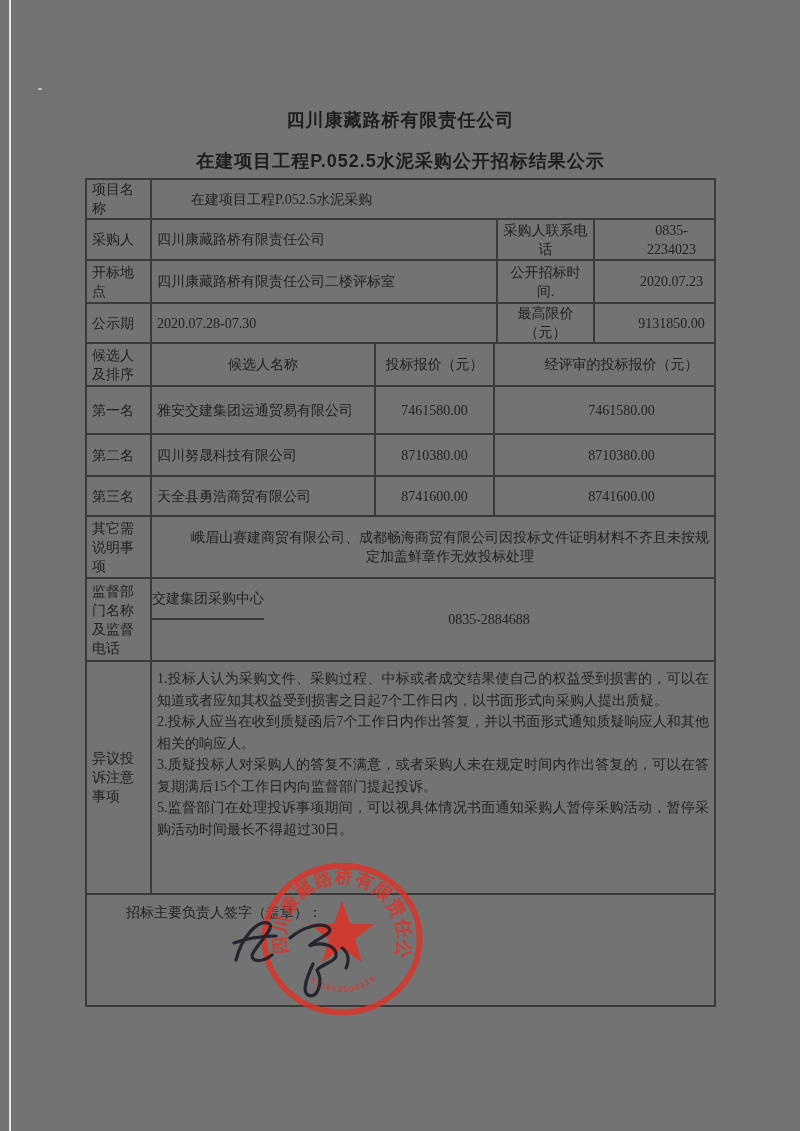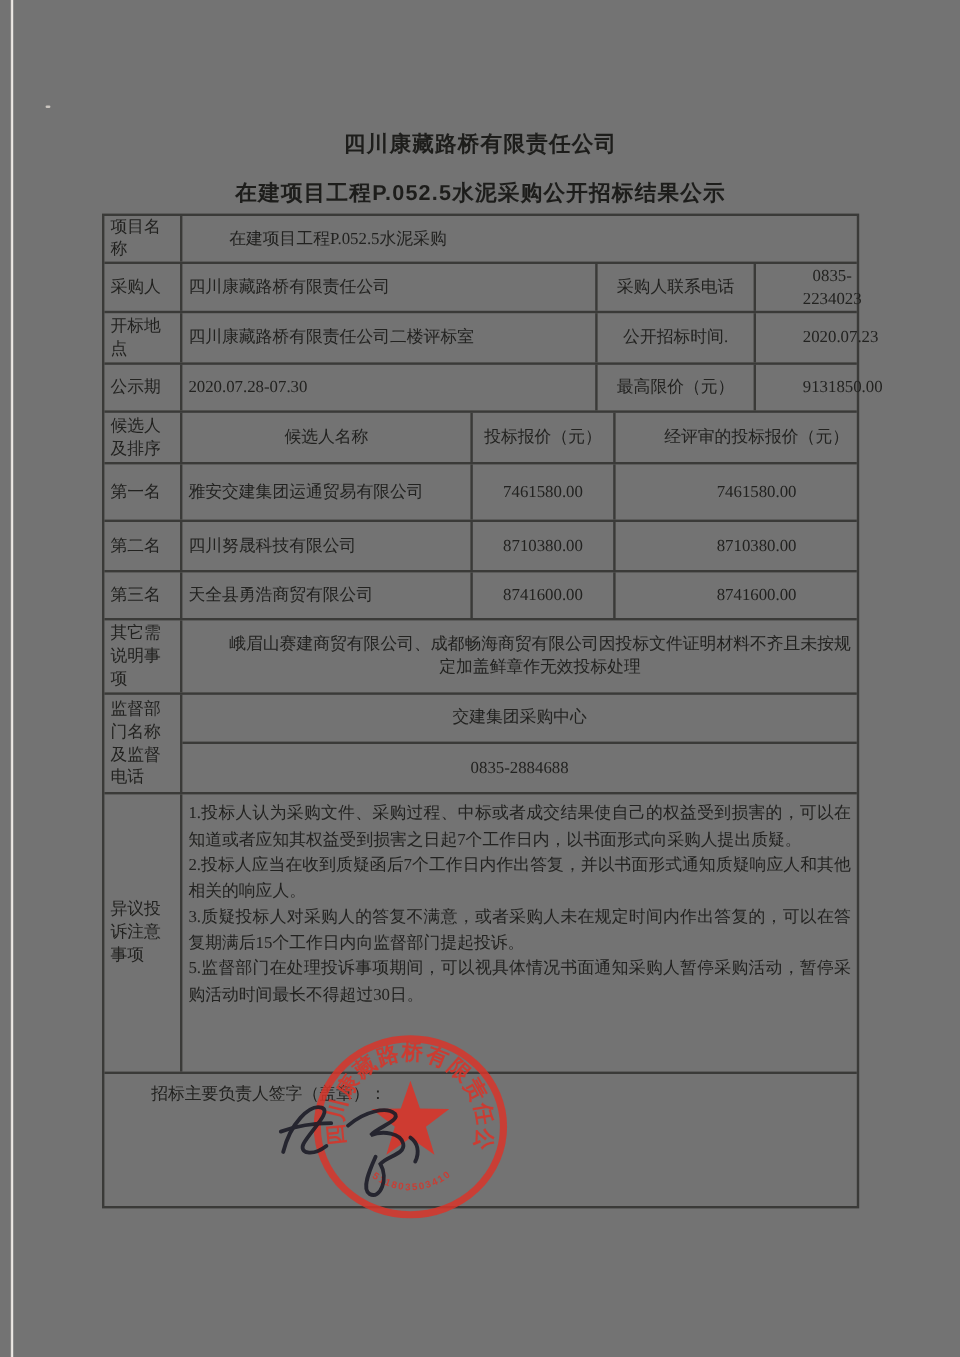--- a/index.html
+++ b/index.html
@@ -25,28 +25,28 @@
     font-size:14px;line-height:19px;
   }
   .row{display:flex;border-bottom:2px solid #3a3a38;box-sizing:border-box;}
   .row:last-child{border-bottom:none;}
   .c{border-right:2px solid #3a3a38;box-sizing:border-box;
      display:flex;align-items:center;padding:2px 5px;}
   .c:last-child{border-right:none;padding-left:39px;}
   .lab{width:65px;flex:none;}
   .ctr{justify-content:center;text-align:center;}
   .w-val1{width:346px;flex:none;}
-  .w-lab2{width:132px;flex:none;}
+  .w-lab2{width:97px;flex:none;}
   .w-val2{flex:1;}
-  .w-name{width:242px;flex:none;}
+  .w-name{width:224px;flex:none;}
   .w-bid{width:119px;flex:none;}
   .w-eval{flex:1;}
   .h40{height:40px;} .h41{height:41px;} .h43{height:43px;} .h48{height:48px;}
   .h42{height:42px;} .h62{height:62px;} .h83{height:83px;} .h233{height:233px;} .h114{height:114px;}
-  .sup-col{flex:1;display:flex;flex-direction:column;}
+  .sup-col{flex:1;display:flex;flex-direction:row;}
   .sup-cell{display:flex;align-items:center;justify-content:center;box-sizing:border-box;}
   .sup-cell.first{height:41px;border-bottom:2px solid #3a3a38;}
   .sup-cell.second{flex:1;}
   .obj-content{flex:1;display:flex;flex-direction:column;justify-content:flex-start;
     padding:6px 5px;text-align:justify;font-size:14px;line-height:21.5px;}
   .sig-cell{flex:1;align-items:flex-start;padding:8px 6px;}
   .seal{position:absolute;left:256px;top:858px;z-index:3;}
   .sig-svg{position:absolute;left:222px;top:898px;z-index:4;}
 </style>
 </head>

